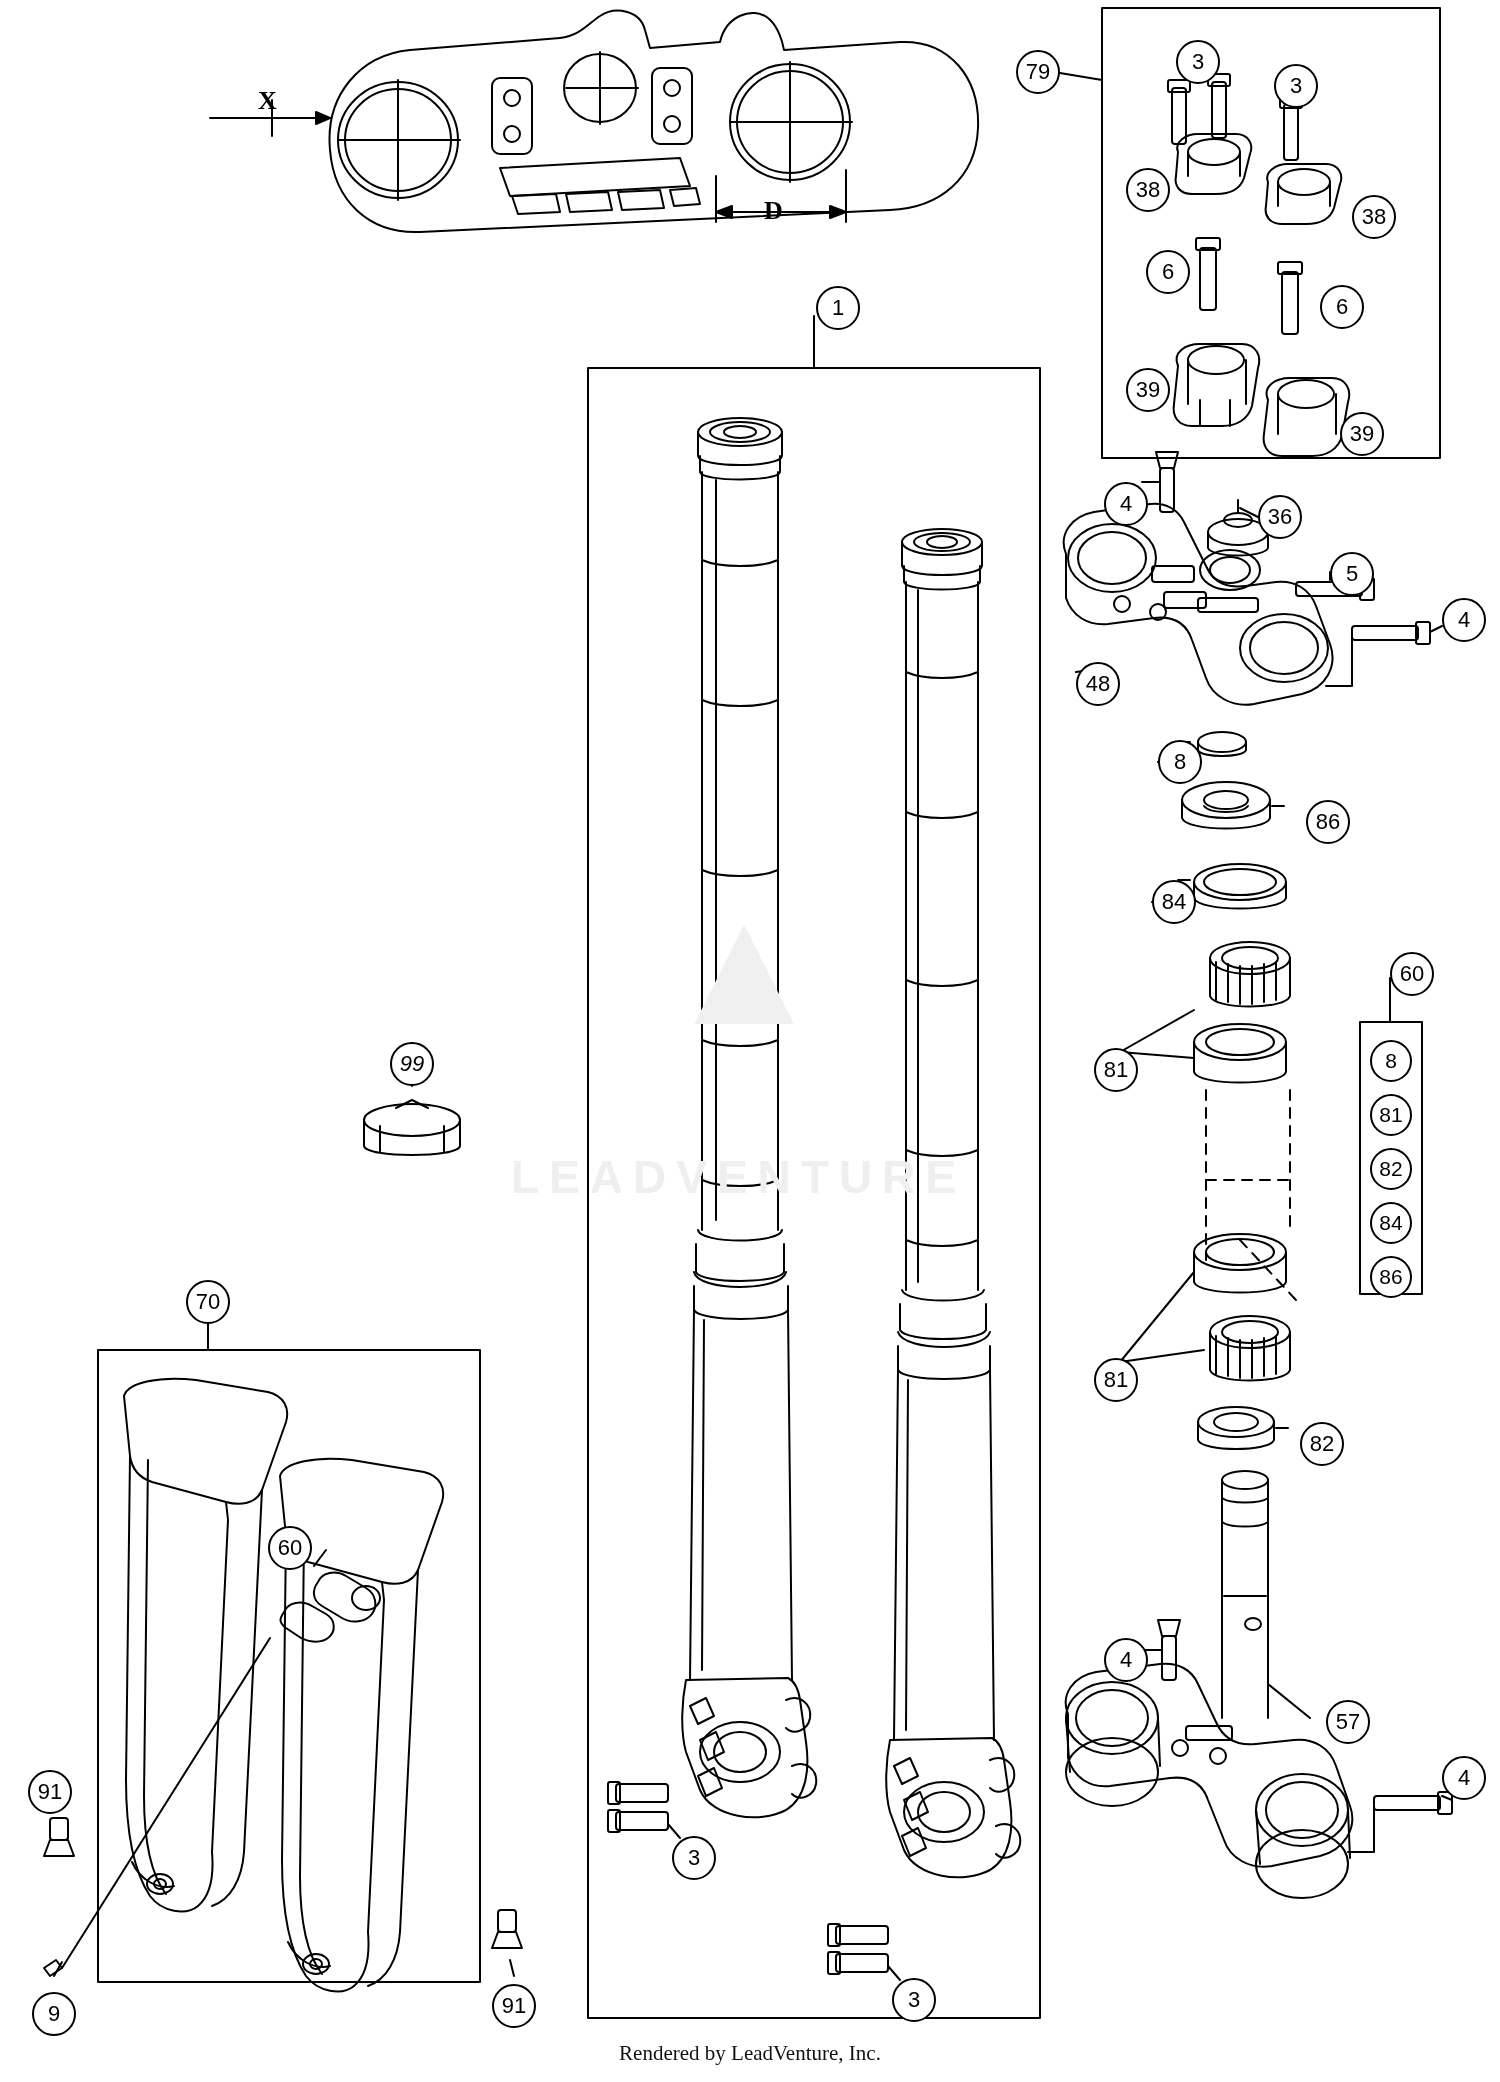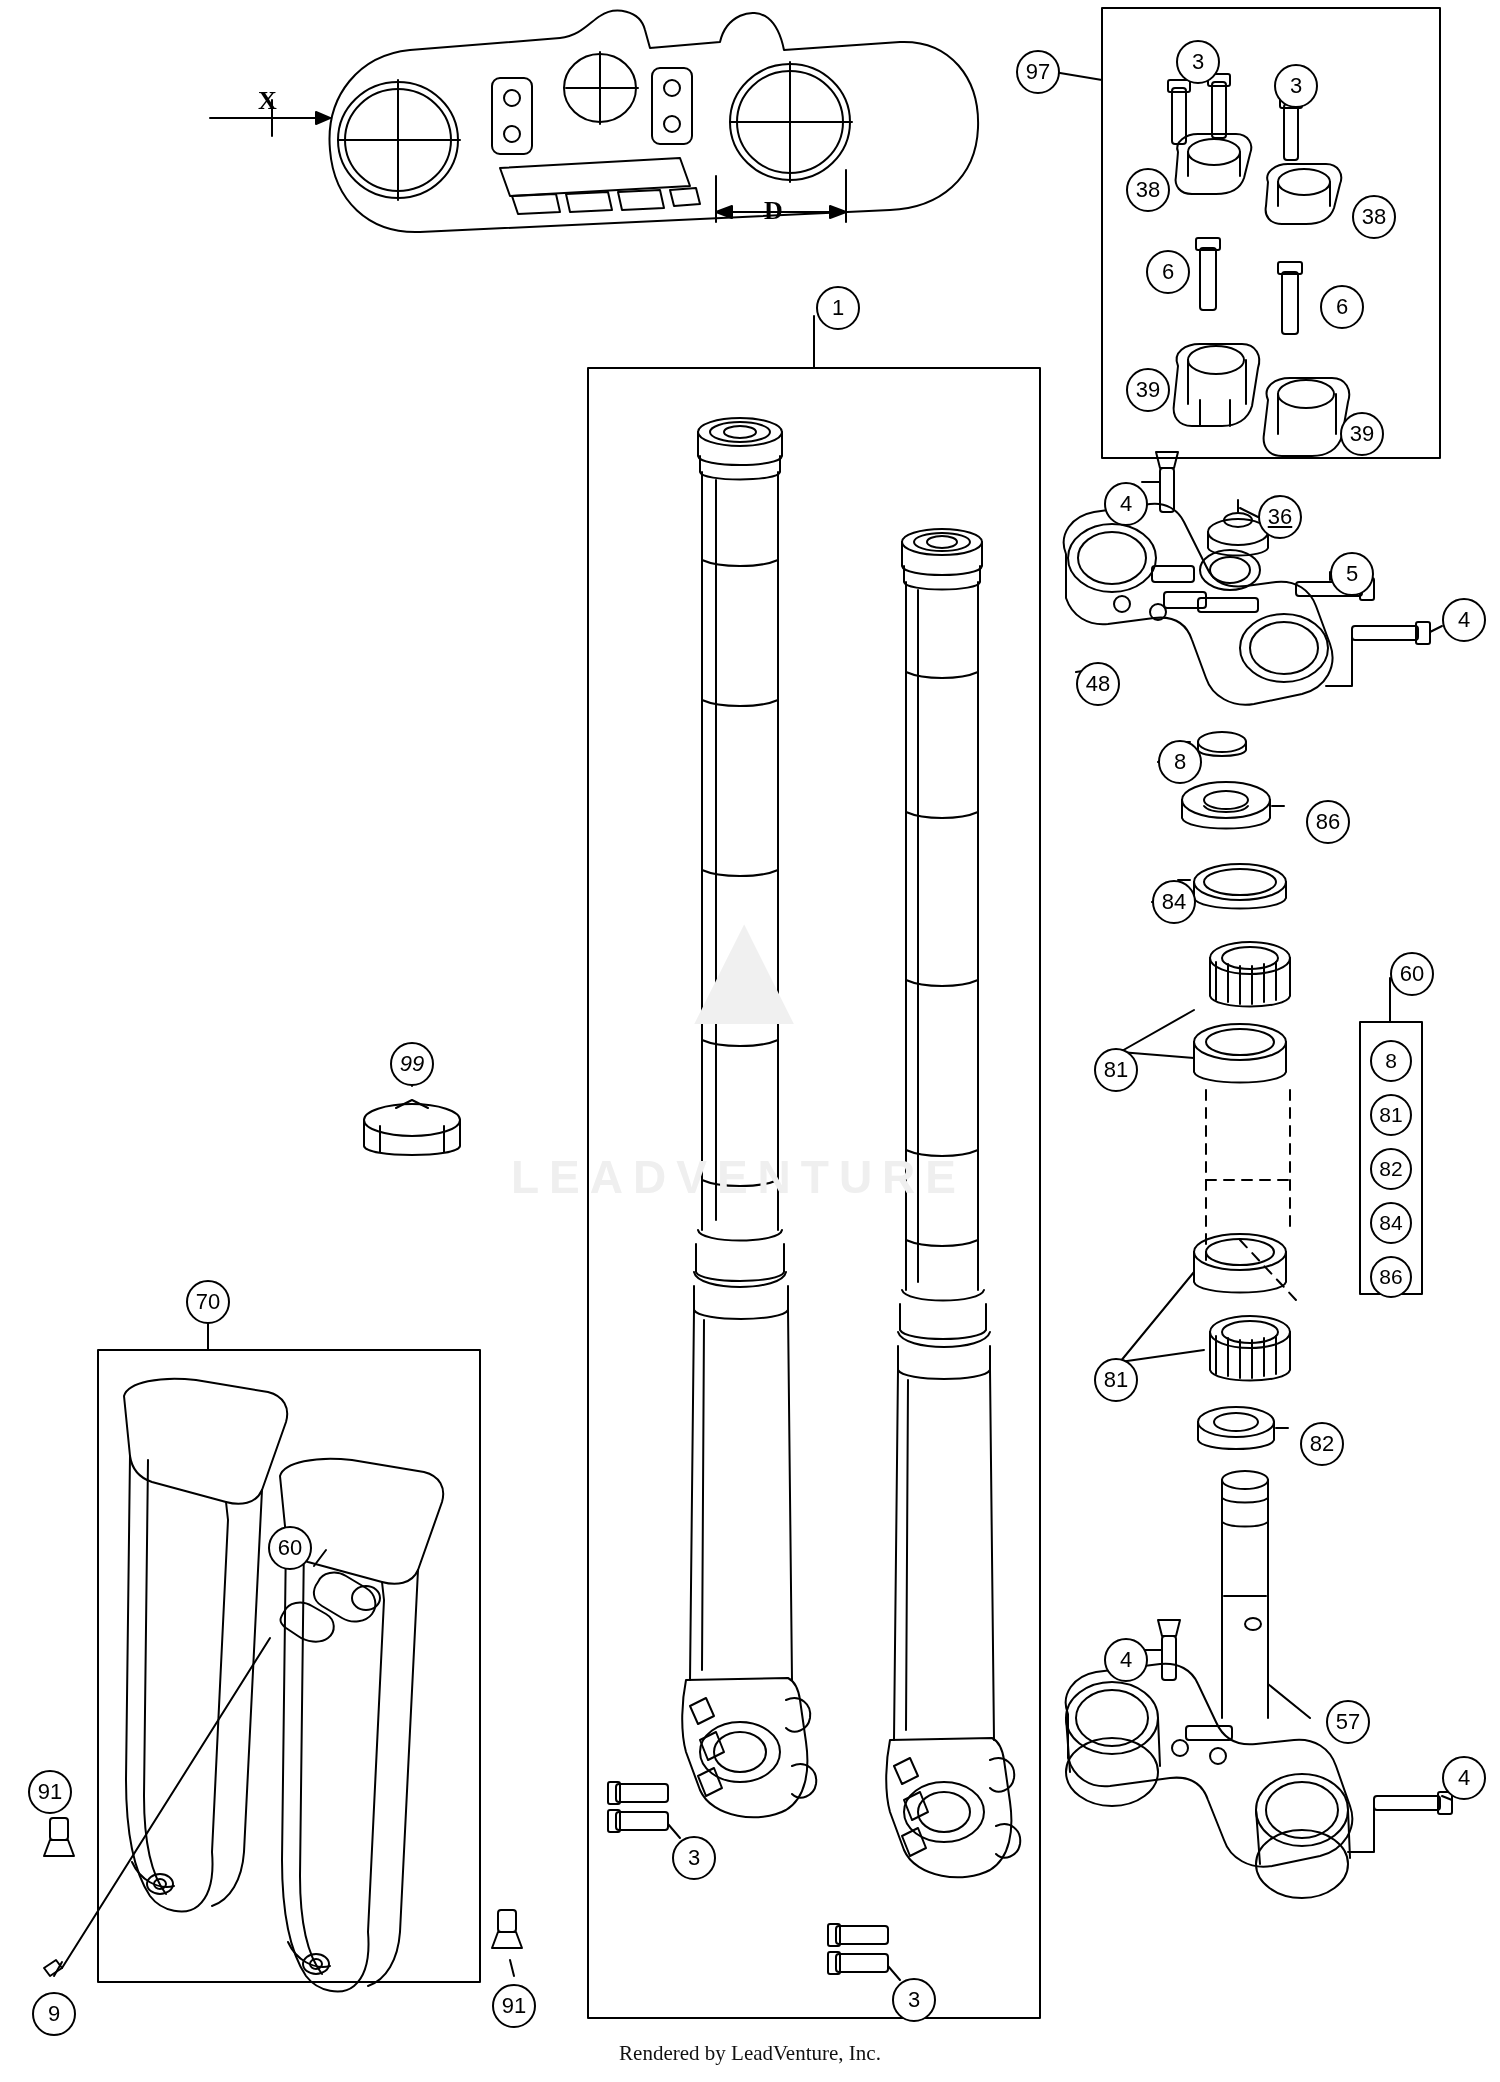--- a/index.html
+++ b/index.html
@@ -447,31 +447,31 @@
         <line x1="1152" y1="902" x2="1176" y2="892"></line>
         <line x1="1158" y1="762" x2="1180" y2="752"></line>
       </g>
     </g>
   </svg>
 
   <div class="dimlabel" style="left:258px;top:86px;">X</div>
   <div class="dimlabel" style="left:764px;top:196px;">D</div>
 
   <div class="callout" style="left:816px;top:286px;">1</div>
-  <div class="callout" style="left:1016px;top:50px;">97</div>
+  <div class="callout" style="left:1016px;top:50px;">79</div>
   <div class="callout" style="left:1176px;top:40px;">3</div>
   <div class="callout" style="left:1274px;top:64px;">3</div>
   <div class="callout" style="left:1126px;top:168px;">38</div>
   <div class="callout" style="left:1352px;top:195px;">38</div>
   <div class="callout" style="left:1146px;top:250px;">6</div>
   <div class="callout" style="left:1320px;top:285px;">6</div>
   <div class="callout" style="left:1126px;top:368px;">39</div>
   <div class="callout" style="left:1340px;top:412px;">39</div>
   <div class="callout" style="left:1104px;top:482px;">4</div>
-  <div class="callout" style="left:1258px;top:495px;text-decoration:underline;">36</div>
+  <div class="callout" style="left:1258px;top:495px;">36</div>
   <div class="callout" style="left:1330px;top:552px;">5</div>
   <div class="callout" style="left:1442px;top:598px;">4</div>
   <div class="callout" style="left:1076px;top:662px;">48</div>
   <div class="callout" style="left:1158px;top:740px;">8</div>
   <div class="callout" style="left:1306px;top:800px;">86</div>
   <div class="callout" style="left:1152px;top:880px;">84</div>
   <div class="callout" style="left:1390px;top:952px;">60</div>
   <div class="callout" style="left:1094px;top:1048px;">81</div>
   <div class="callout" style="left:1094px;top:1358px;">81</div>
   <div class="callout" style="left:1300px;top:1422px;">82</div>

